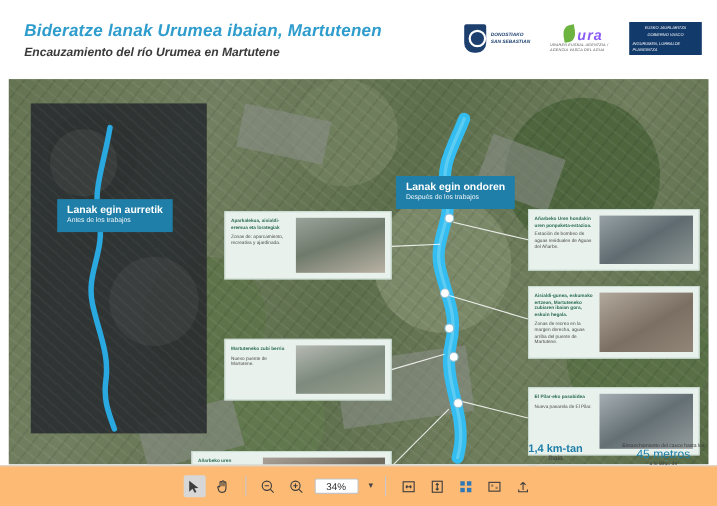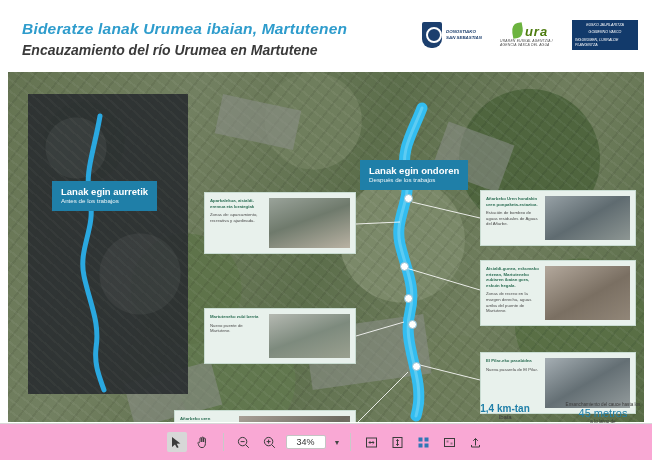--- a/index.html
+++ b/index.html
@@ -13,40 +13,40 @@
 
   
   .header{position:absolute;left:0;top:0;width:652px;height:68px;background:#ffffff;font-style:italic;}
   .title{
     position:absolute;left:22px;top:20px;
     font-size:15.5px;font-weight:bold;color:#2e9ccc;letter-spacing:.2px;
     white-space:nowrap;
   }
   .subtitle{
     position:absolute;left:22px;top:42px;
-    font-size:14px;font-weight:bold;color:#3a3a3a;white-space:nowrap;
+    font-size:11px;font-weight:bold;color:#3a3a3a;white-space:nowrap;
   }
   .logos{position:absolute;right:14px;top:18px;height:34px;display:flex;align-items:center;gap:12px;}
   .logo{display:flex;align-items:center;justify-content:center;}
   .logo-dss{width:72px;height:30px;display:flex;align-items:center;gap:4px;}
   .logo-dss .shield{
     width:20px;height:26px;background:#1c3f6e;
     border-radius:2px 2px 9px 9px;position:relative;
   }
   .logo-dss .shield:after{
     content:"";position:absolute;left:4px;top:5px;width:12px;height:12px;
     border:2px solid #fff;border-radius:50%;
   }
   .logo-dss .txt{font-size:4.4px;line-height:5.6px;color:#1c3f6e;font-weight:bold;}
   .logo-ura{width:60px;height:30px;display:flex;flex-direction:column;align-items:center;justify-content:center;}
   .logo-ura .mark{display:flex;align-items:flex-end;gap:2px;}
   .logo-ura .leaf{
     width:11px;height:15px;background:#6cb33f;border-radius:60% 0 60% 0;transform:rotate(-10deg);
   }
-  .logo-ura .word{font-size:13px;font-weight:bold;color:#4d7c0f;letter-spacing:1px;line-height:13px;}
+  .logo-ura .word{font-size:13px;font-weight:bold;color:#8b5cf6;letter-spacing:1px;line-height:13px;}
   .logo-ura .sub{font-size:3.4px;color:#4a4a4a;letter-spacing:.2px;margin-top:1px;}
   .logo-gv{width:66px;height:30px;background:#123a6b;display:flex;flex-direction:column;justify-content:center;padding:2px 3px;box-sizing:border-box;}
   .logo-gv .l1{font-size:3.6px;color:#fff;line-height:4.6px;}
   .logo-gv .rule{height:1px;background:#8fb6dd;margin:1px 0;}
 
   
   .canvas{
     position:absolute;left:8px;top:72px;width:636px;height:350px;
     overflow:hidden;background:#6c7a55;
   }
@@ -131,21 +131,21 @@
   .stat-a .l1{font-size:10px;font-weight:bold;line-height:10px;}
   .stat-a .l2{font-size:6px;line-height:7px;color:#3a3a3a;}
   .stat-a .l3{font-size:9px;font-weight:bold;line-height:11px;}
   .stat-a .l4{font-size:6px;line-height:7px;color:#3a3a3a;}
   .stat-b{position:absolute;left:560px;top:402px;text-align:center;color:#3a3a3a;width:86px;}
   .stat-b .t{font-size:4.6px;line-height:5.6px;}
   .stat-b .big{font-size:11px;font-weight:normal;color:#1f7fa8;line-height:11px;}
 
   
   .toolbar{
-    position:absolute;left:0;bottom:0;width:652px;height:36px;background:#f9a8d4;
+    position:absolute;left:0;bottom:0;width:652px;height:36px;background:#fdba74;
     border-top:1px solid #d8d8d8;display:flex;align-items:center;justify-content:center;gap:0;
   }
   .tb-group{display:flex;align-items:center;gap:6px;}
   .tb-sep{width:1px;height:18px;background:#c9c9c9;margin:0 10px;}
   .tb-btn{
     width:20px;height:20px;display:flex;align-items:center;justify-content:center;
     color:#3c3c3c;font-size:12px;border-radius:2px;
   }
   .tb-btn.active{background:#d7d7d7;}
   .zoomval{

